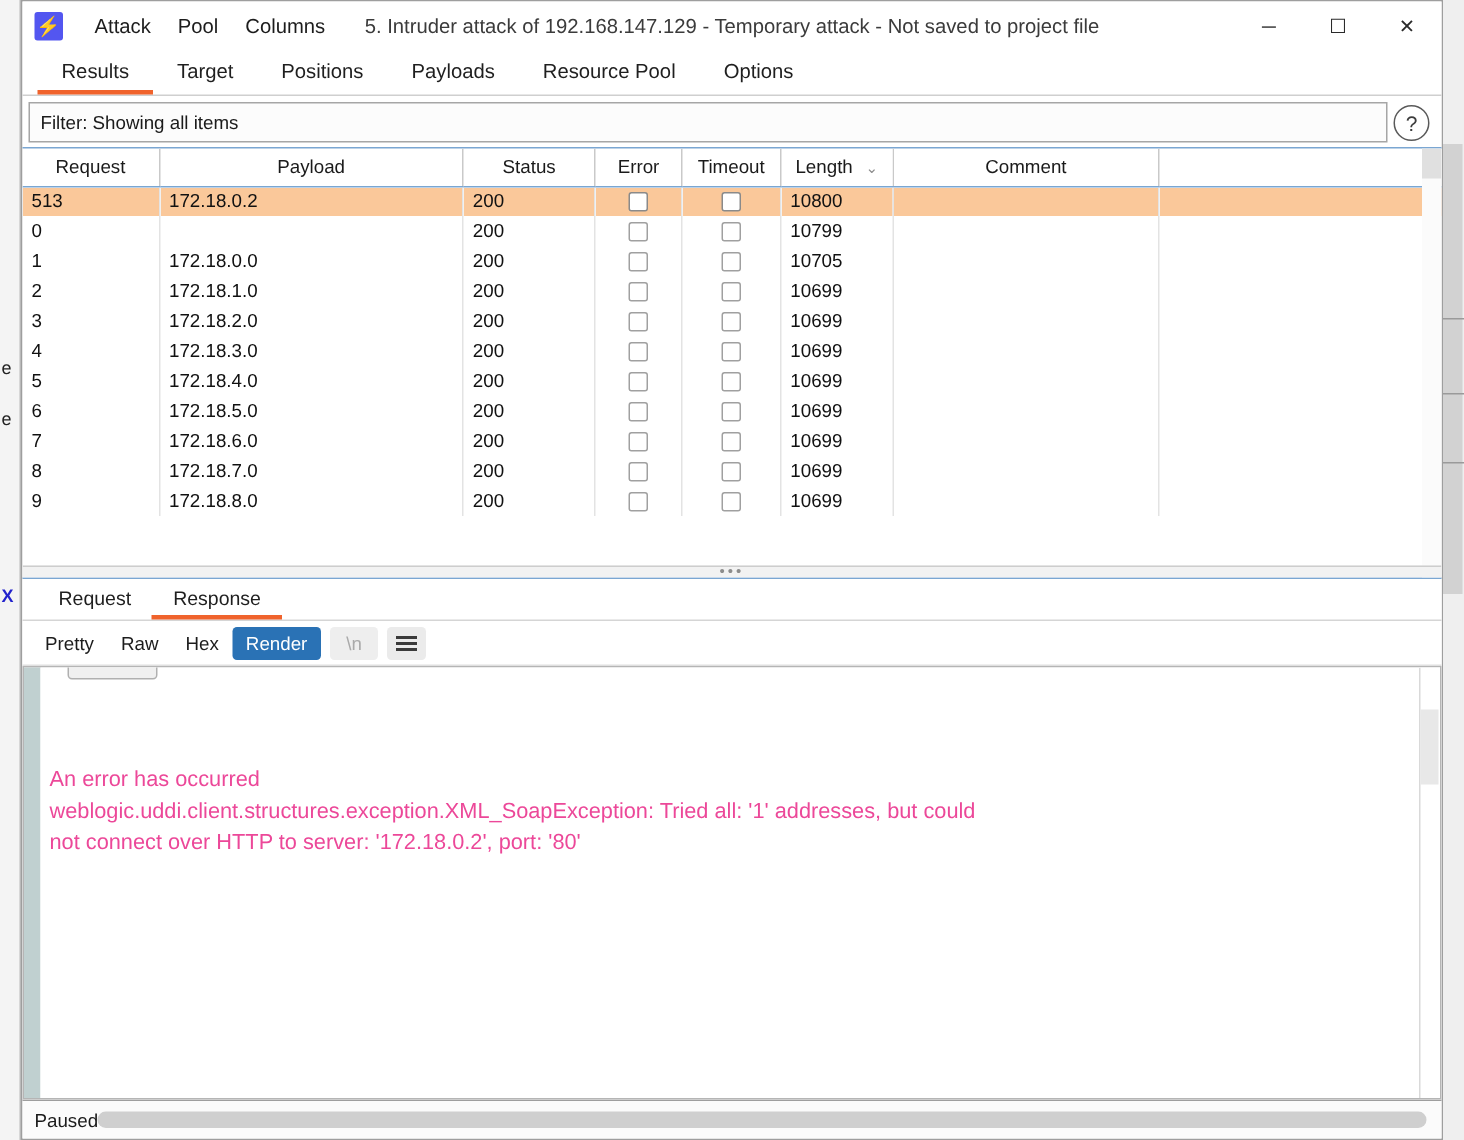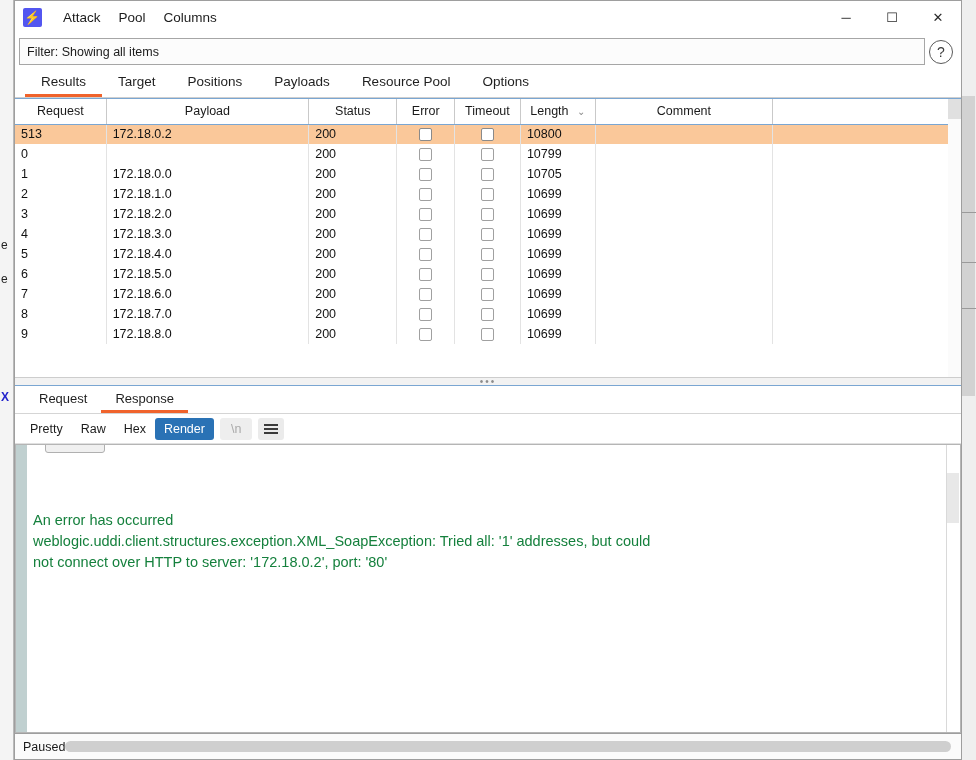--- a/index.html
+++ b/index.html
@@ -190,21 +190,21 @@
     font-family: "Liberation Sans", sans-serif; white-space: nowrap; cursor: pointer;
   }
   #setup-link { position: absolute; top: -6px; left: 14px; }
   #help-link { position: absolute; top: 62px; left: 14px; }
   #ghost-btn {
     position: absolute; top: -8px; left: 18px; width: 60px; height: 16px;
     border: 1px solid #b0b0b0; border-radius: 3px; background: #f0f0f0;
   }
   #err-block {
     position: absolute; top: 65px; left: 6px; right: 26px;
-    font-size: 14.5px; color: #15803d; line-height: 21px;
+    font-size: 14.5px; color: #ec4899; line-height: 21px;
     font-family: "Liberation Sans", sans-serif;
   }
   #render-vscroll {
     position: absolute; right: 0; top: 0; width: 14px; height: 100%;
     background: #ffffff; border-left: 1px solid #d9d9d9;
   }
   #render-vthumb {
     position: absolute; right: 1px; top: 28px; width: 12px; height: 50px; background: #e8e8e8;
   }
 
@@ -238,43 +238,44 @@
 
 <div id="app">
 
   <div id="titlebar">
     <div id="burp-logo">
       <span>⚡</span>
     </div>
     <div class="menu-item">Attack</div>
     <div class="menu-item">Pool</div>
     <div class="menu-item">Columns</div>
+    <div id="window-title">5. Intruder attack of 192.168.147.129 - Temporary attack - Not saved to project file</div>
     <div id="win-controls">
       <div class="win-btn">─</div>
       <div class="win-btn">☐</div>
       <div class="win-btn close">✕</div>
-    </div>
-  </div>
-
-  <div id="filterwrap">
-    <div id="filterbar">
-      <span>Filter: Showing all items</span>
-    </div>
-    <div id="help-circle">
-      <span>?</span>
     </div>
   </div>
 
   <div id="tabstrip">
     <div class="tab active">Results</div>
     <div class="tab">Target</div>
     <div class="tab">Positions</div>
     <div class="tab">Payloads</div>
     <div class="tab">Resource Pool</div>
     <div class="tab">Options</div>
+  </div>
+
+  <div id="filterwrap">
+    <div id="filterbar">
+      <span>Filter: Showing all items</span>
+    </div>
+    <div id="help-circle">
+      <span>?</span>
+    </div>
   </div>
 
   <div id="tablewrap">
     <table class="results">
       <colgroup>
         <col style="width:90px">
           <col style="width:200px">
           <col style="width:87px">
         <col style="width:57px">
           <col style="width:65px">

